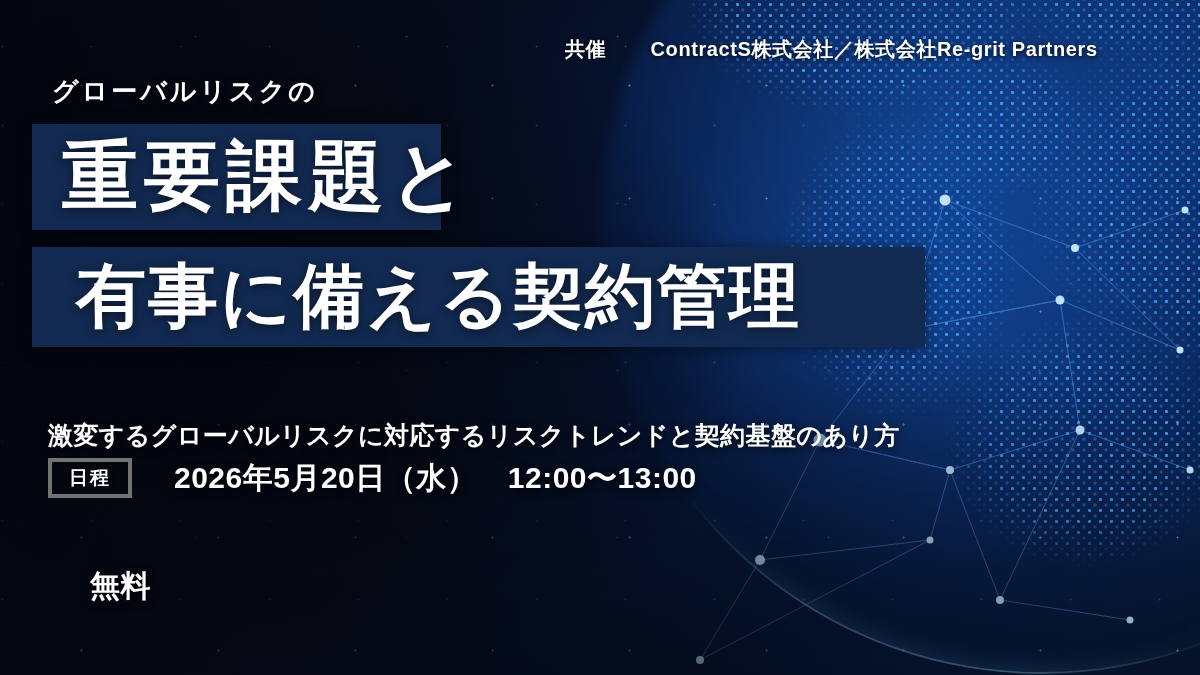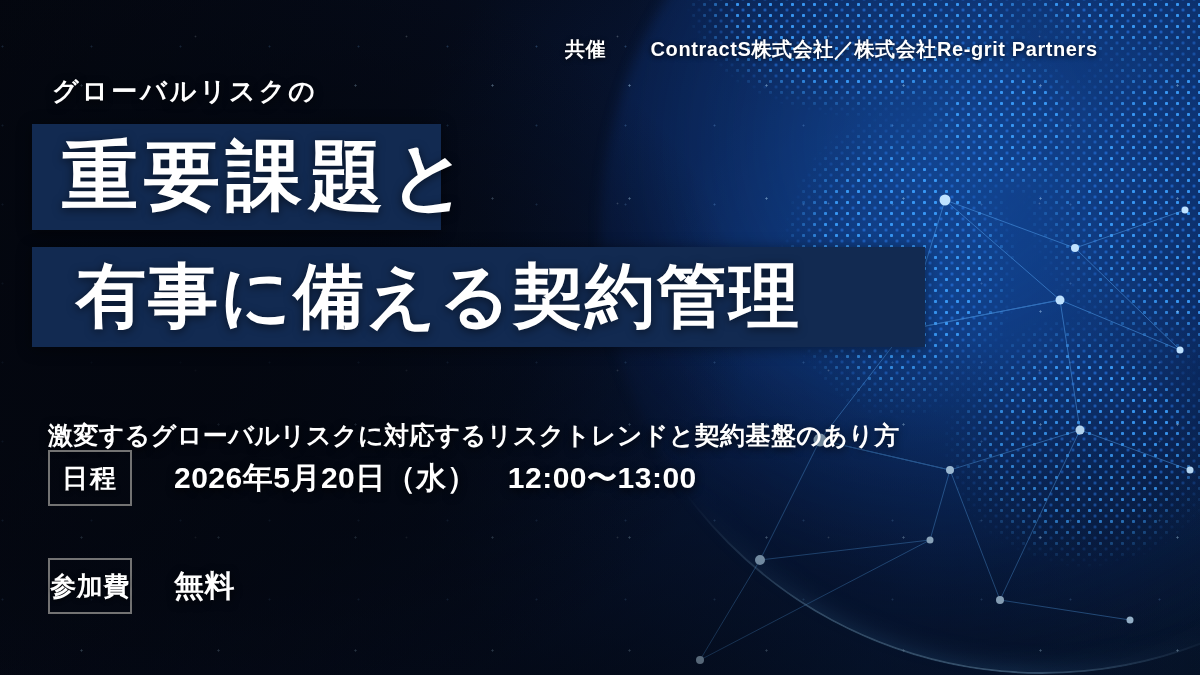--- a/index.html
+++ b/index.html
@@ -134,24 +134,24 @@
     color:#ffffff; font-size:25px; font-weight:bold;
     letter-spacing:0.4px; white-space:nowrap;
     text-shadow:0 2px 9px rgba(0,0,0,0.85);
     margin-top:41px;
   }
 
   .info{ position:absolute; left:48px; top:458px; }
   .row{ display:flex; align-items:center; margin-bottom:14px; height:40px; }
   .row:last-child{ margin-bottom:0; }
   .chip{
-    width:84px; height:56px;
-    border:2px solid #737373;
+    width:84px; height:40px;
+    border:4px solid #737373;
     display:flex; align-items:center; justify-content:center;
-    color:#ffffff; font-size:26px; font-weight:bold; letter-spacing:2px;
+    color:#ffffff; font-size:19px; font-weight:bold; letter-spacing:2px;
     text-shadow:0 1px 5px rgba(0,0,0,0.8);
   }
   .chip.wide{ letter-spacing:0.5px; }
   .rowval{
     margin-left:42px;
     color:#ffffff; font-size:30px; font-weight:bold;
     letter-spacing:0.5px; white-space:nowrap;
     text-shadow:0 2px 8px rgba(0,0,0,0.85);
   }
 </style>
@@ -229,19 +229,18 @@
 
       <div class="row">
         <div class="chip">日程</div>
         <div class="rowval">2026年5月20日（水）　12:00〜13:00</div>
       </div>
 
       <div class="row">
       </div>
 
       <div class="row">
-        <div class="chip wide">参加費</div>
         <div class="rowval">無料</div>
       </div>
 
     </div>
   </div>
 </div>
 
 </body></html>

